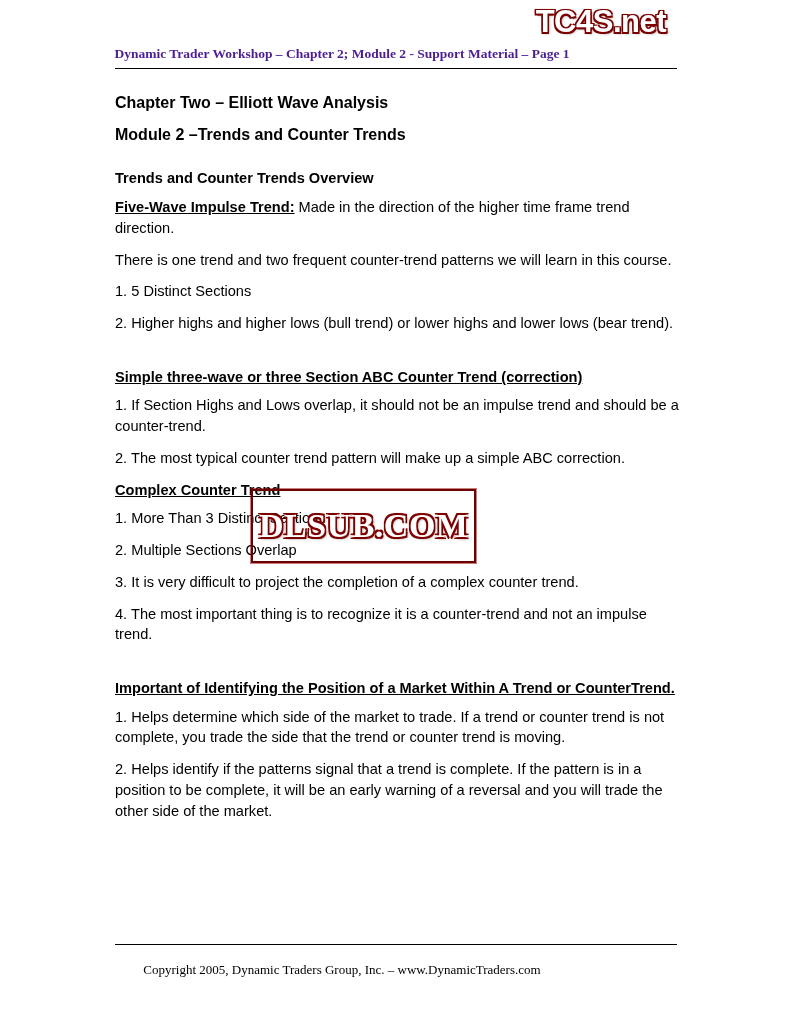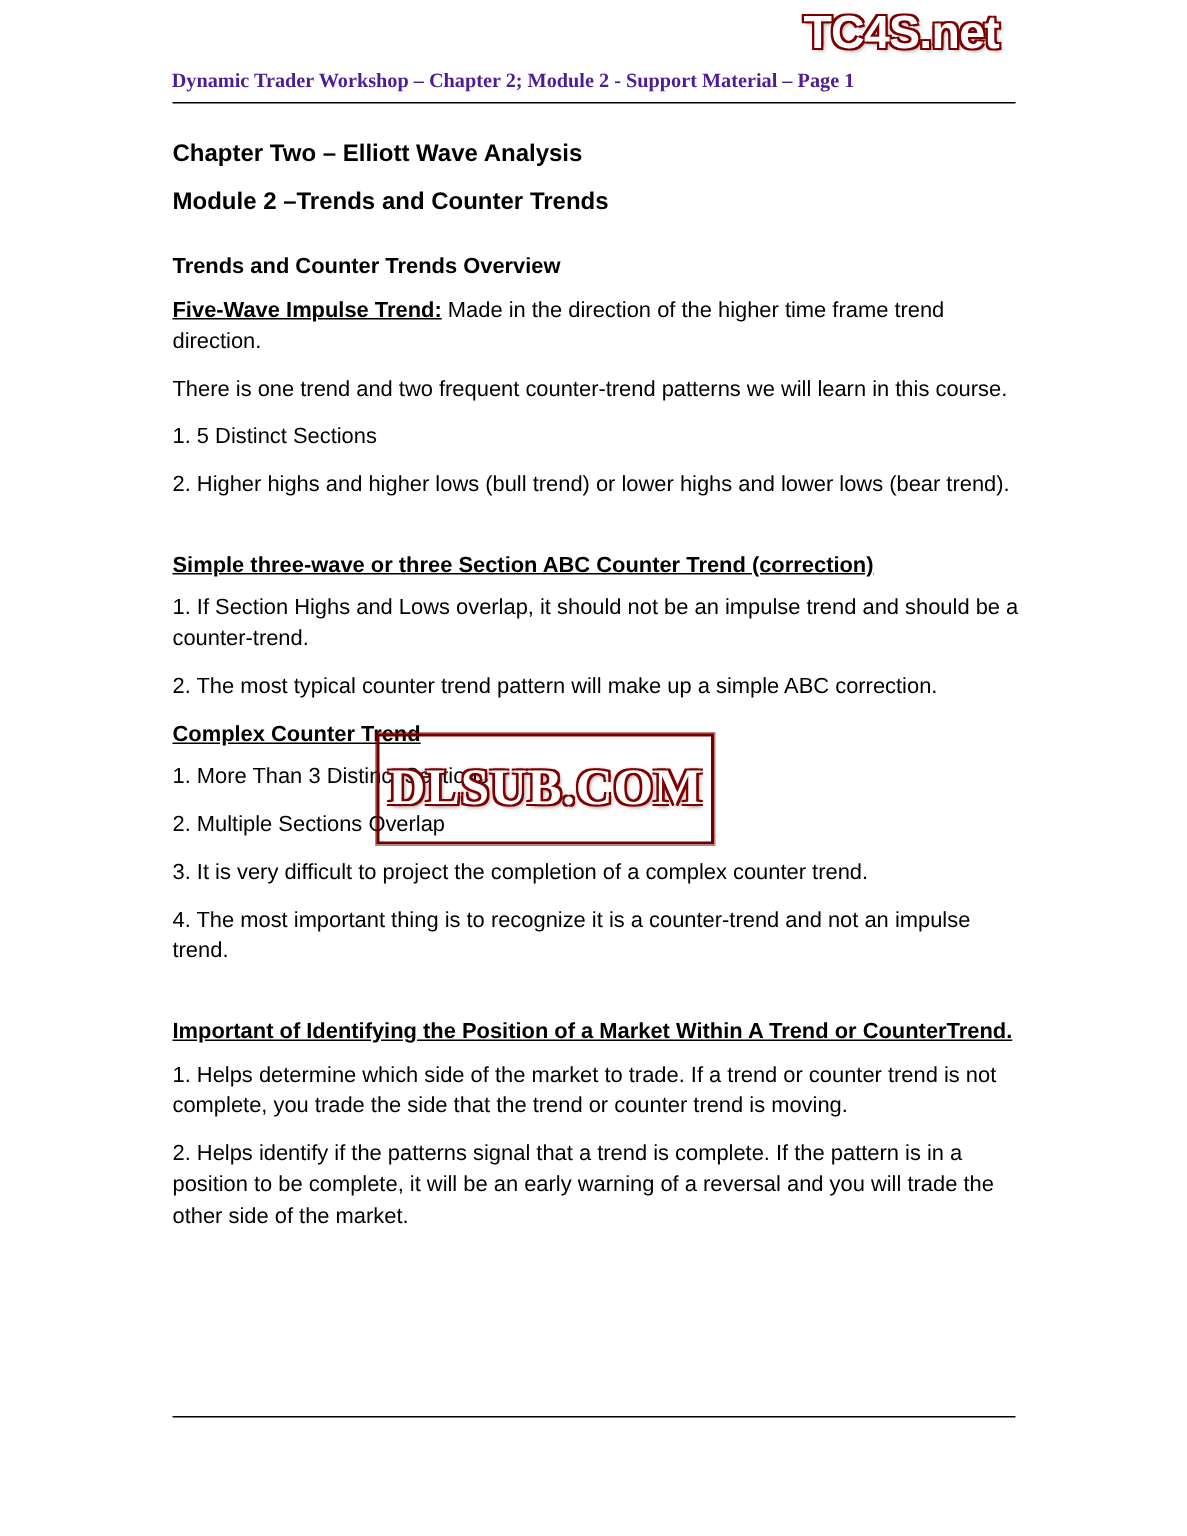--- a/index.html
+++ b/index.html
@@ -182,15 +182,16 @@
 
     <div class="sec-head underline">Important of Identifying the Position of a Market Within A Trend or CounterTrend.</div>
     <p class="para">1. Helps determine which side of the market to trade. If a trend or counter trend is not complete, you trade the side that the trend or counter trend is moving.</p>
     <p class="para">2. Helps identify if the patterns signal that a trend is complete. If the pattern is in a position to be complete, it will be an early warning of a reversal and you will trade the other side of the market.</p>
 
   </div>
 
   <div class="wm-center">DLSUB.COM</div>
 
   <div class="rule rule-bottom"></div>
+  <div class="footer-text">Copyright 2005, Dynamic Traders Group, Inc. – www.DynamicTraders.com</div>
 
 
 </div>
 
 </body></html>

